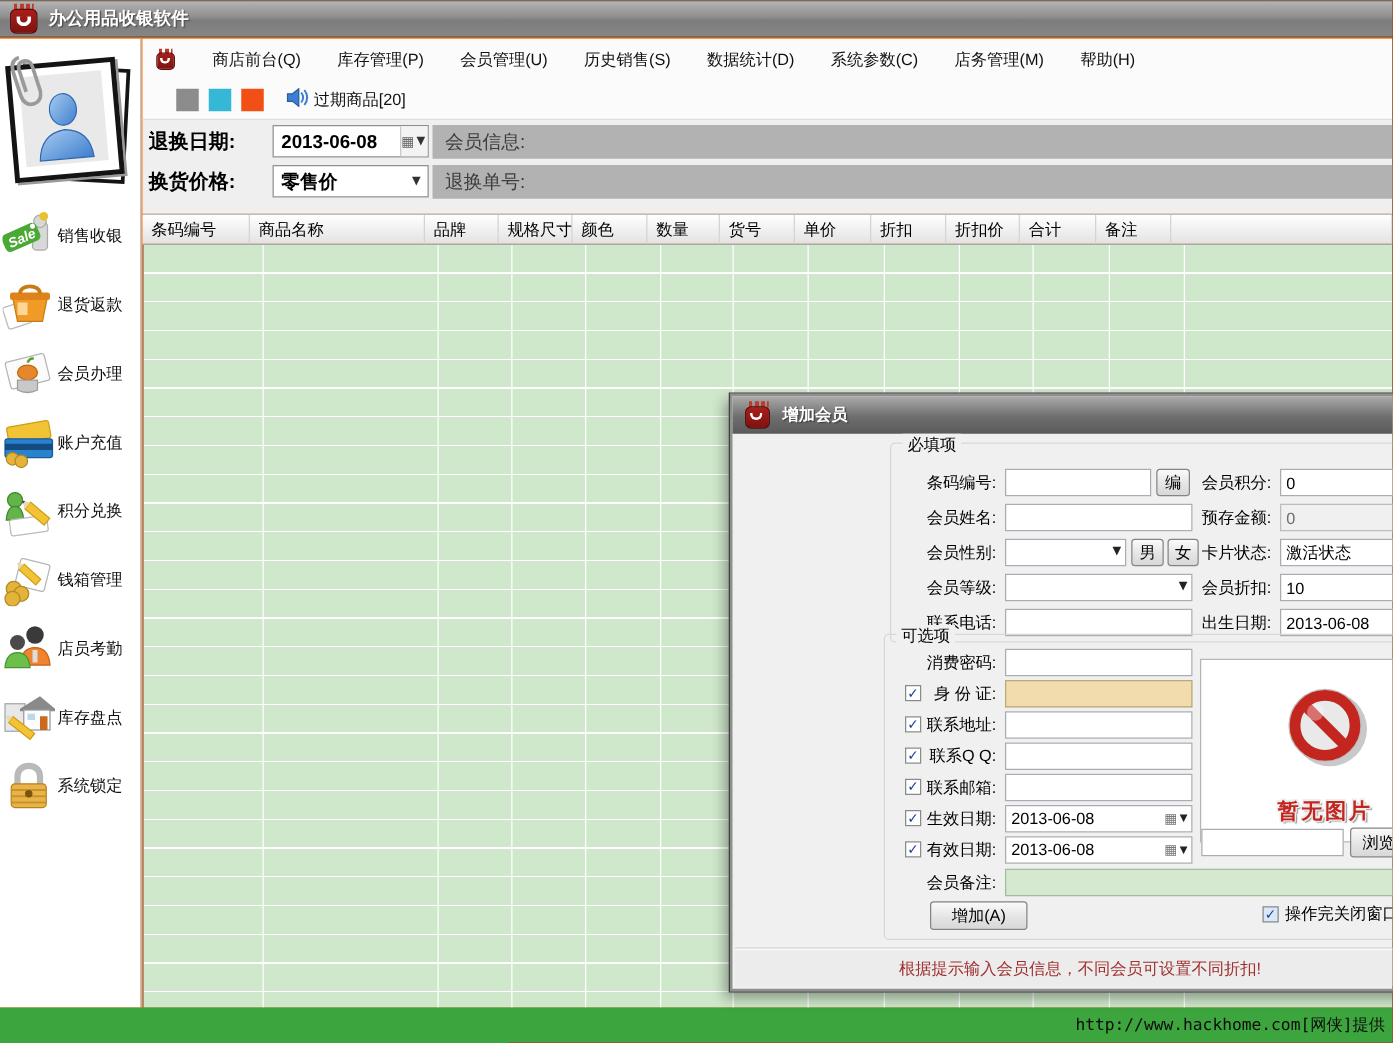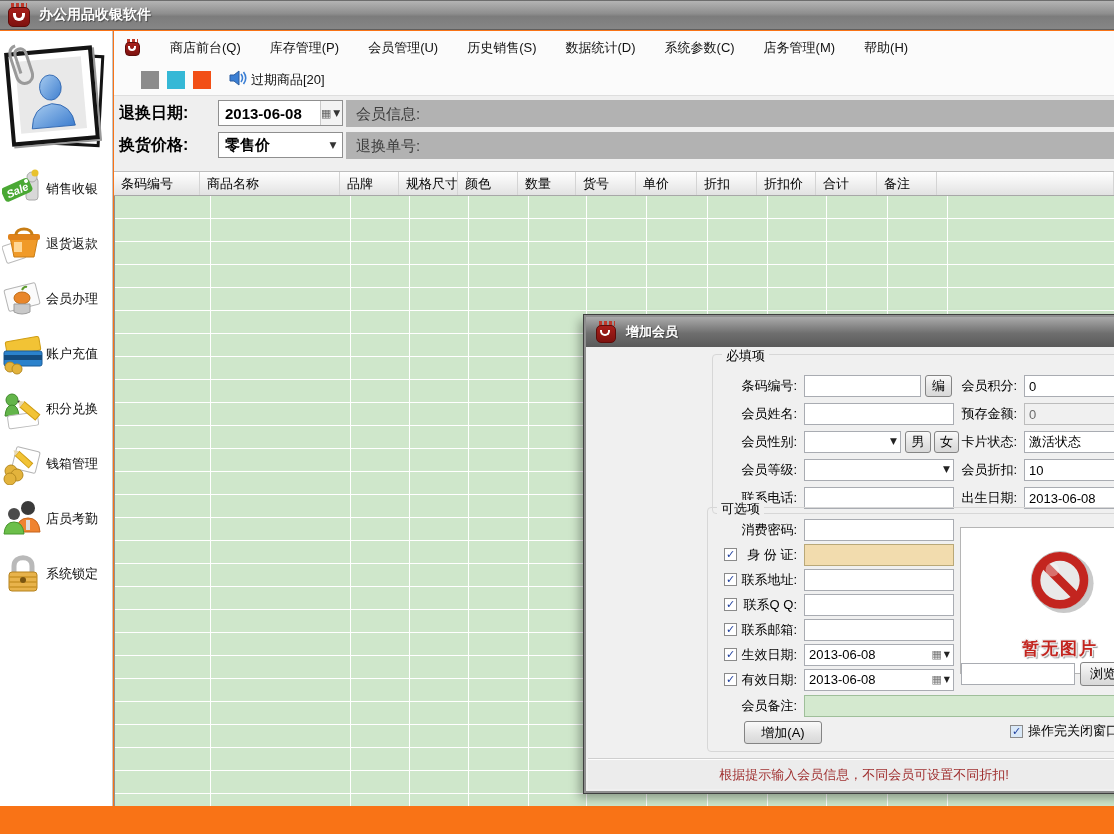--- a/index.html
+++ b/index.html
@@ -256,20 +256,36 @@
             <circle cx="12" cy="16" r="6" fill="#4a4a4a"></circle>
             <path d="M2 36 Q3 24 12 24 Q21 24 22 36 Z" fill="#6cbf4a" stroke="#47962c"></path>
             <rect x="24" y="22" width="4" height="10" fill="#ddd"></rect>
           </svg>
         </span>
         <span class="lbl">店员考勤</span>
       </div>
       <div class="side-item">
         <span class="icon">
           <svg width="42" height="42" viewBox="0 0 42 42">
+            <rect x="2" y="10" width="16" height="22" fill="#e8e8e8" stroke="#9aa"></rect>
+            <path d="M14 14 L30 4 L42 14 L42 16 L14 16 Z" fill="#8a8a8a"></path>
+            <rect x="17" y="15" width="21" height="16" fill="#fdfdfd" stroke="#999"></rect>
+            <rect x="30" y="20" width="6" height="11" fill="#c96a1e"></rect>
+            <rect x="20" y="18" width="6" height="5" fill="#bcd8ea"></rect>
+            <g transform="rotate(38 16 30)">
+              <rect x="4" y="27" width="22" height="6" fill="#f2c335" stroke="#cf9d14"></rect>
+              <path d="M4 27 l-5 3 l5 3 Z" fill="#e8d9b0"></path>
+            </g>
+          </svg>
+        </span>
+        <span class="lbl">库存盘点</span>
+      </div>
+      <div class="side-item">
+        <span class="icon">
+          <svg width="42" height="42" viewBox="0 0 42 42">
             <path d="M12 22 L12 13 C12 2 30 2 30 13 L30 22" fill="none" stroke="#b9b9b9" stroke-width="5"></path>
             <rect x="7" y="19" width="28" height="19" rx="3" fill="#e8b34b" stroke="#b5821e"></rect>
             <path d="M7 24 h28 M7 29 h28 M7 34 h28" stroke="#c99427" stroke-width="1.5"></path>
             <circle cx="21" cy="27" r="3" fill="#7a5510"></circle>
           </svg>
         </span>
         <span class="lbl">系统锁定</span>
       </div>
     </div>
   </div>
@@ -345,20 +361,23 @@
     <span class="vline" style="left:413px"></span>
     <span class="vline" style="left:471px"></span>
     <span class="vline" style="left:531px"></span>
     <span class="vline" style="left:592px"></span>
     <span class="vline" style="left:652px"></span>
     <span class="vline" style="left:711px"></span>
     <span class="vline" style="left:772px"></span>
     <span class="vline" style="left:832px"></span>
   </div>
 
+  <div class="footer">
+    <span class="credit">http://www.hackhome.com[网侠]提供</span>
+  </div>
 
   <div class="dialog">
     <div class="dlg-title">
       <span class="appicon">
           <span class="ant"></span>
           <span class="body"></span>
           <span class="smile"></span>
         </span>
       <span class="t">增加会员</span>
     </div>

